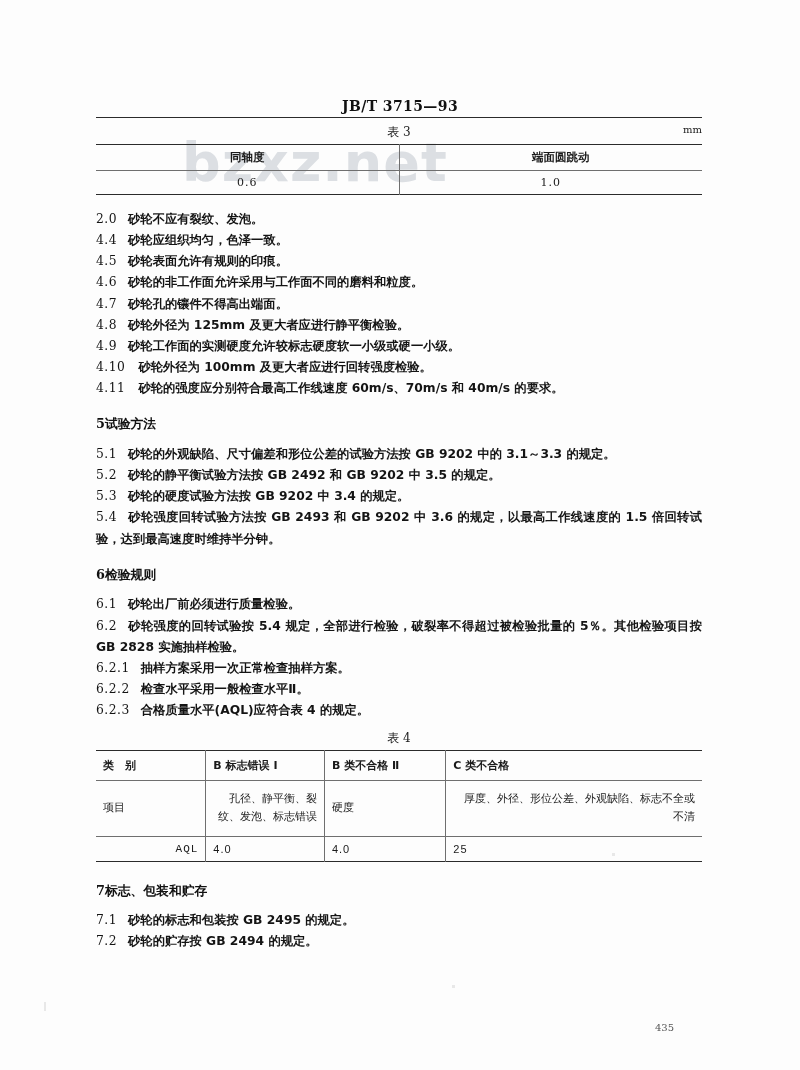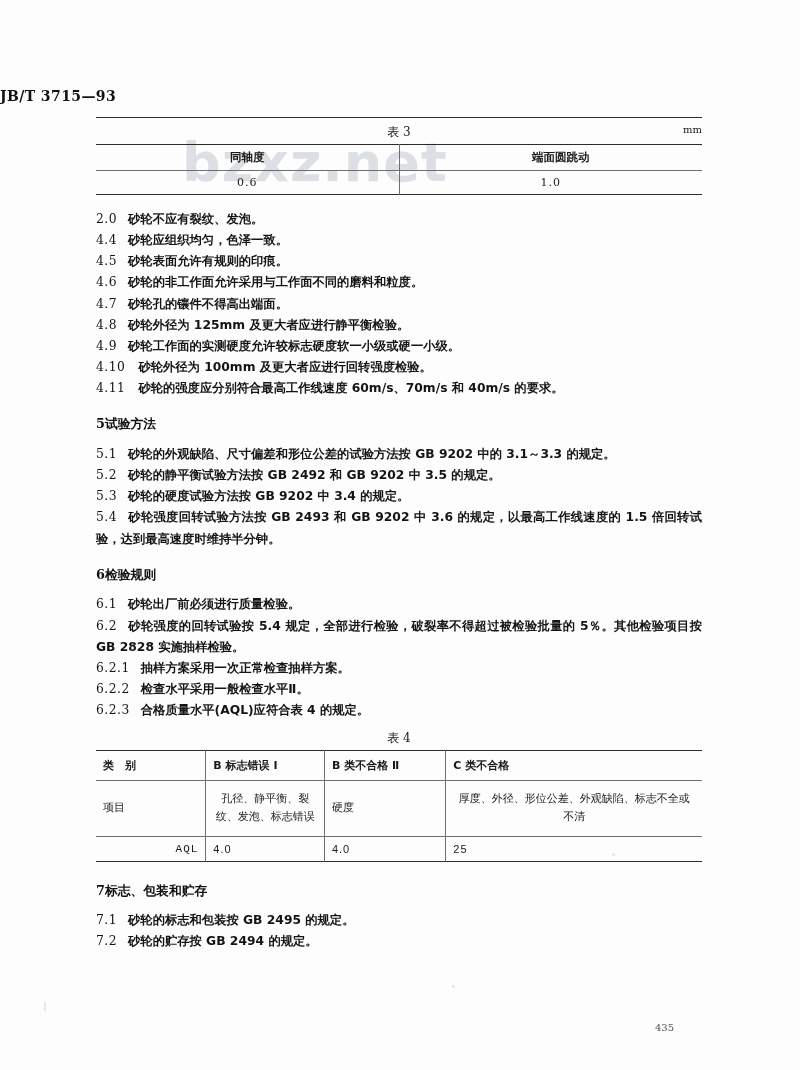--- a/index.html
+++ b/index.html
@@ -35,23 +35,23 @@
     line-height: 62px;
     white-space: nowrap;
     pointer-events: none;
     z-index: 5;
   }
 
   
   #doc-header {
     position: absolute;
     left: 0;
-    top: 88px;
+    top: 98px;
     width: 800px;
-    text-align: left;
+    text-align: center;
     font-family: "DejaVu Serif", "Liberation Serif", serif;
     font-size: 14px;
     font-weight: bold;
     letter-spacing: 0.4px;
     color: #111;
   }
   #header-rule {
     position: absolute;
     left: 96px;
     top: 117px;
@@ -175,21 +175,21 @@
   table.t4 tbody tr.row-item td {
     border-bottom: 1px solid #6f6f6f;
     padding-top: 9px;
     padding-bottom: 9px;
     line-height: 1.65;
   }
   table.t4 .vsep {
     border-left: 1px solid #6f6f6f;
   }
   table.t4 .ctr { text-align: left; }
-  table.t4 .lft { text-align: center; }
+  table.t4 .lft { text-align: right; }
   table.t4 .num-cell {
     font-family: Liberation Sans, sans-serif;
     text-align: left;
     letter-spacing: 1px;
     font-size: 11px;
     padding-bottom: 6px;
   }
   table.t4 .aql-label {
     font-family: Liberation Mono, monospace;
     text-align: right;

